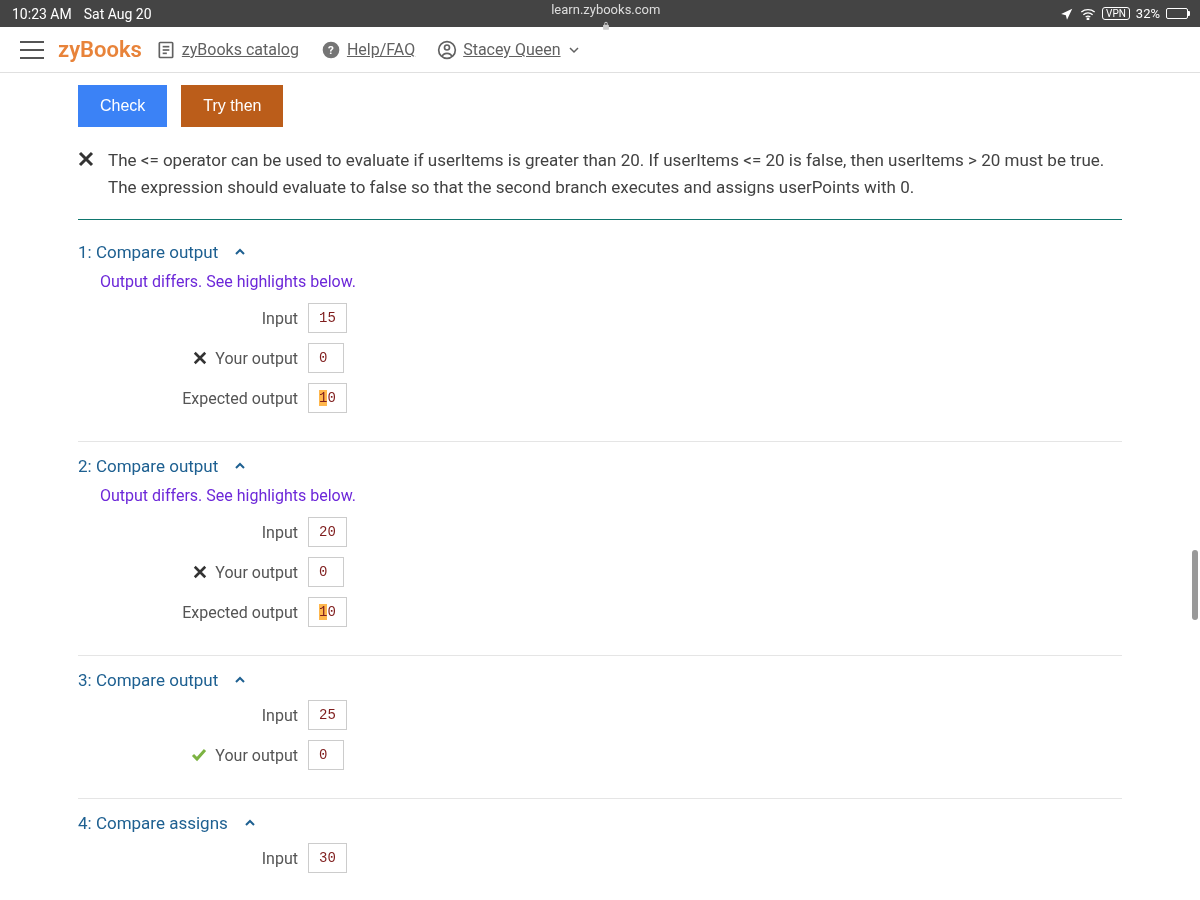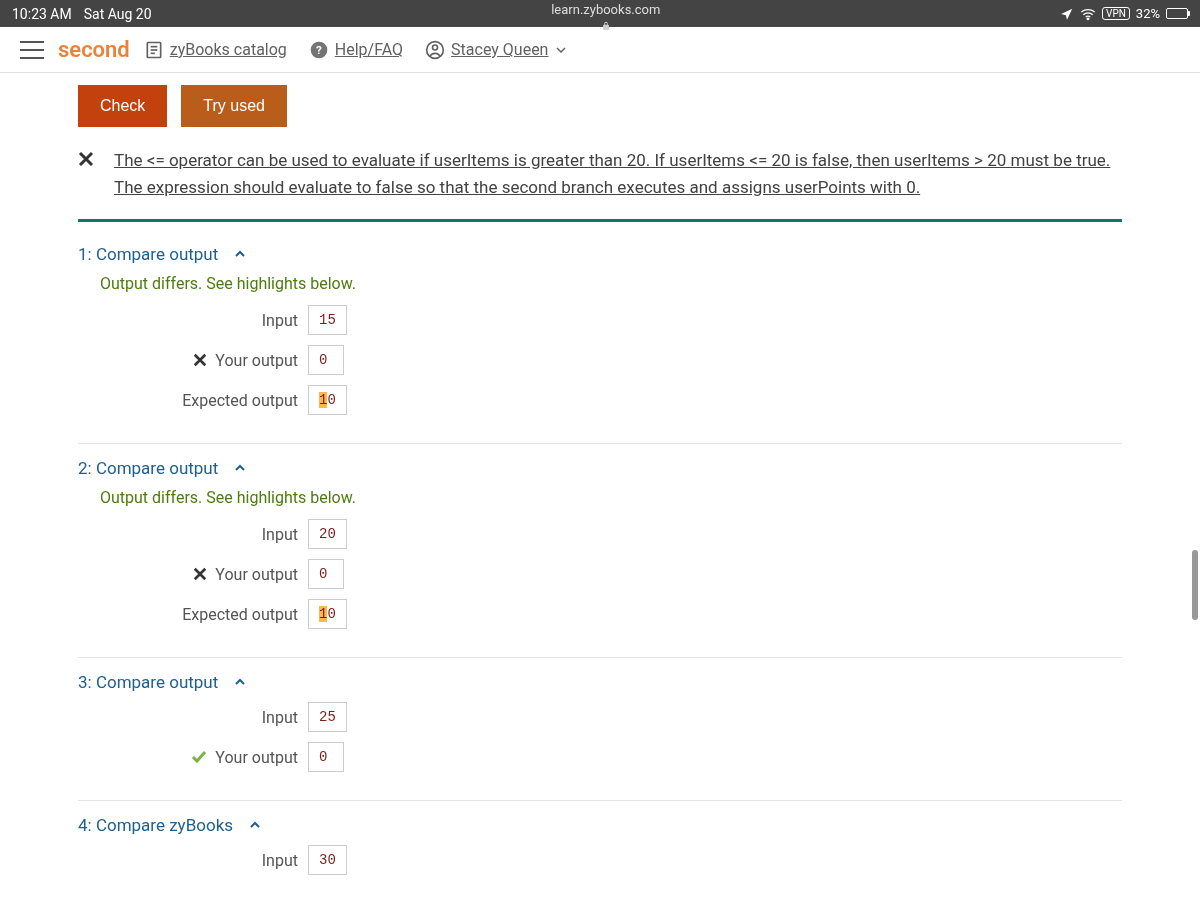--- a/index.html
+++ b/index.html
@@ -41,28 +41,28 @@
 .hamburger { width: 24px; height: 18px; display: flex; flex-direction: column; justify-content: space-between; cursor: pointer; }
 .hamburger span { height: 2px; background: #555; }
 .logo { font-weight: 600; font-size: 22px; color: #e8833a; }
 .breadcrumb-wrap { flex: 1; font-size: 16px; color: #616161; line-height: 1.4; }
 .header-right { display: flex; align-items: center; gap: 22px; color: #616161; font-size: 16px; text-decoration: underline; }
 .header-right .item { display: flex; align-items: center; gap: 6px; cursor: pointer; }
 .caret-down { margin-left: 2px; }
 .content { padding: 12px 78px 0 78px; }
 .buttons { display: flex; gap: 14px; margin-bottom: 20px; }
 .btn { padding: 12px 22px; color: #fff; font-size: 16px; border: none; cursor: pointer; }
-.btn-check { background: #c2410c; }
+.btn-check { background: #3b82f6; }
 .btn-try { background: #bb5d1a; }
-.feedback { display: flex; gap: 20px; color: #424242; font-size: 17px; line-height: 1.6; margin-bottom: 22px; border-bottom: 3px solid #0f766e; padding-bottom: 18px; text-decoration: underline; }
+.feedback { display: flex; gap: 14px; color: #424242; font-size: 17px; line-height: 1.6; margin-bottom: 22px; border-bottom: 1px solid #0f766e; padding-bottom: 18px; }
 .x-icon { flex-shrink: 0; margin-top: 4px; }
 .test-section { border-bottom: 1px solid #e5e5e5; padding-bottom: 18px; margin-bottom: 14px; }
 .test-title { color: #1e6091; font-size: 17px; display: flex; align-items: center; gap: 16px; cursor: pointer; margin-bottom: 10px; }
 .chevron-up { color: #1e6091; }
-.output-msg { color: #4d7c0f; font-size: 16px; margin: 8px 0 12px 22px; }
+.output-msg { color: #6d28d9; font-size: 16px; margin: 8px 0 12px 22px; }
 .io-row { display: flex; align-items: center; margin: 10px 0; }
 .io-label { width: 230px; text-align: right; color: #555; font-size: 16px; display: flex; align-items: center; justify-content: flex-end; gap: 8px; padding-right: 10px; }
 .io-box { border: 1px solid #ccc; padding: 6px 10px; font-family: "Courier New", monospace; font-size: 14px; color: #7f1d1d; min-width: 36px; display: inline-block; }
 .highlight { background: #ffb74d; }
 .check-green { color: #7cb342; }
 .x-dark { color: #333; }
 .scroll-indicator { position: fixed; right: 2px; top: 550px; width: 6px; height: 70px; background: #999; border-radius: 3px; }
 </style>
 </head>
 <body>
@@ -98,21 +98,21 @@
     <span class="battery-icon"><span class="battery-fill"></span></span>
   </div>
 </div>
 
 <div class="header">
   <div class="hamburger">
       <span></span>
       <span></span>
       <span></span>
     </div>
-  <div class="logo">second</div>
+  <div class="logo">zyBooks</div>
   <div class="header-right">
     <div class="item">
       <svg width="20" height="20" viewBox="0 0 24 24" fill="none" stroke="#616161" stroke-width="2">
           <rect x="4" y="3" width="16" height="18" rx="1"></rect>
           <line x1="8" y1="8" x2="16" y2="8"></line>
           <line x1="8" y1="12" x2="16" y2="12"></line>
           <line x1="8" y1="16" x2="13" y2="16"></line>
         </svg>
       <span>zyBooks catalog</span>
     </div>
@@ -133,21 +133,21 @@
       <svg class="caret-down" width="10" height="10" viewBox="0 0 10 10">
           <path d="M1 3l4 4 4-4" fill="none" stroke="#616161" stroke-width="1.5"></path>
         </svg>
     </div>
   </div>
 </div>
 
 <div class="content">
   <div class="buttons">
     <button class="btn btn-check">Check</button>
-    <button class="btn btn-try">Try used</button>
+    <button class="btn btn-try">Try then</button>
   </div>
 
   <div class="feedback">
     <svg class="x-icon" width="16" height="16" viewBox="0 0 16 16">
         <path d="M2 2l12 12M14 2L2 14" stroke="#333" stroke-width="3"></path>
       </svg>
     <span>The &lt;= operator can be used to evaluate if userItems is greater than 20. If userItems &lt;= 20 is false, then userItems &gt; 20 must be true. The expression should evaluate to false so that the second branch executes and assigns userPoints with 0.</span>
   </div>
 
   <div class="test-section">
@@ -231,21 +231,21 @@
             <path d="M2 8l4 4 8-9" fill="none" stroke="#7cb342" stroke-width="3"></path>
           </svg>
         <span>Your output</span>
       </div>
       <span class="io-box">0</span>
     </div>
   </div>
 
   <div class="test-section" style="border-bottom:none">
     <div class="test-title">
-      <span>4: Compare zyBooks</span>
+      <span>4: Compare assigns</span>
       <svg class="chevron-up" width="12" height="12" viewBox="0 0 12 12">
           <path d="M2 8l4-4 4 4" fill="none" stroke="#1e6091" stroke-width="2"></path>
         </svg>
     </div>
     <div class="io-row">
       <div class="io-label">
           <span>Input</span>
         </div>
       <span class="io-box">30</span>
     </div>

